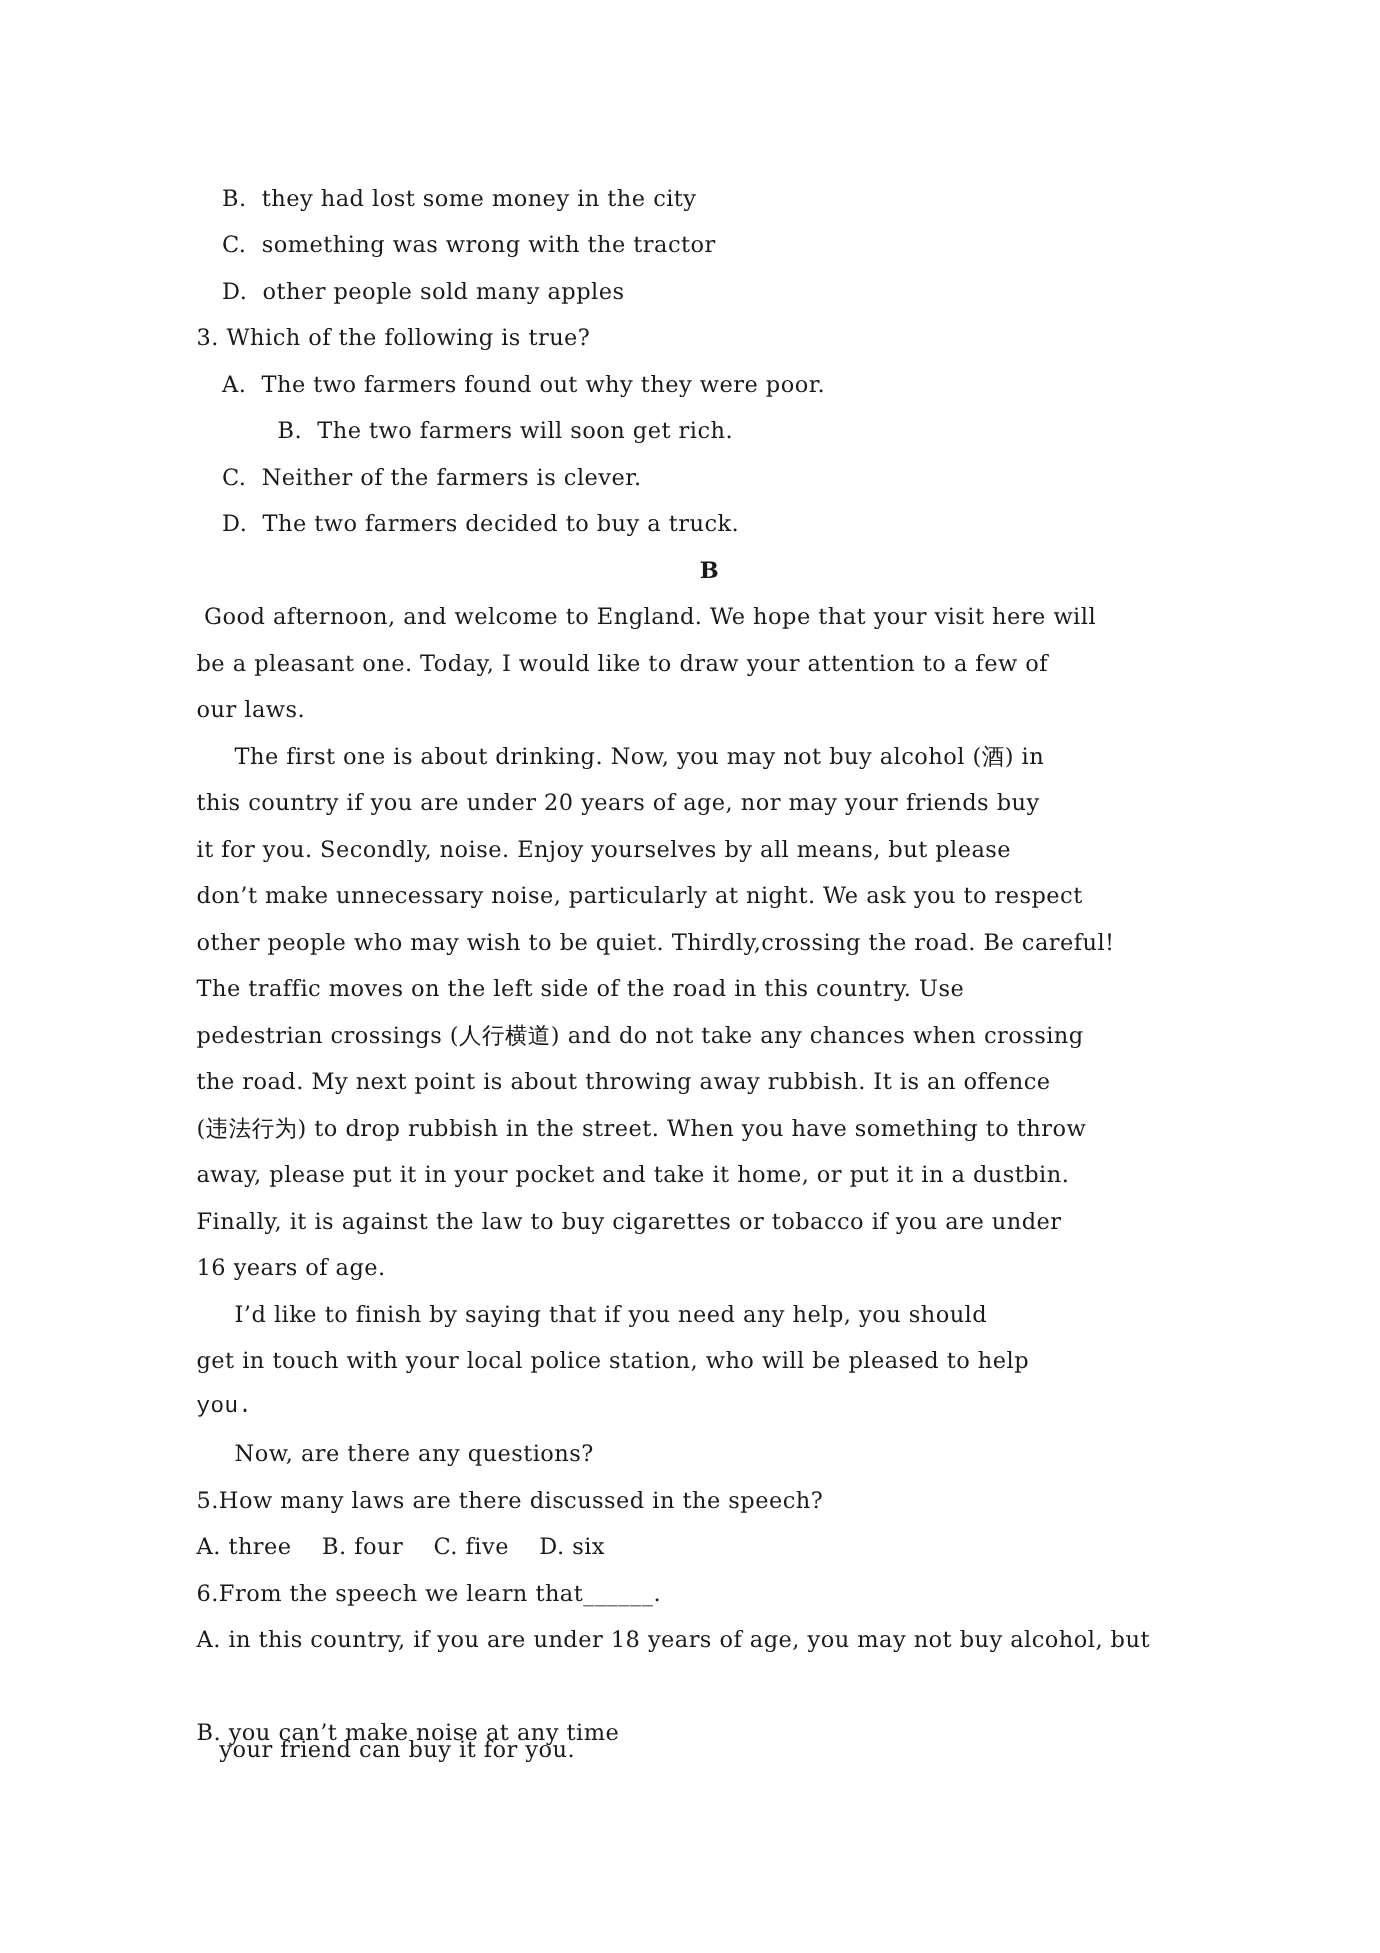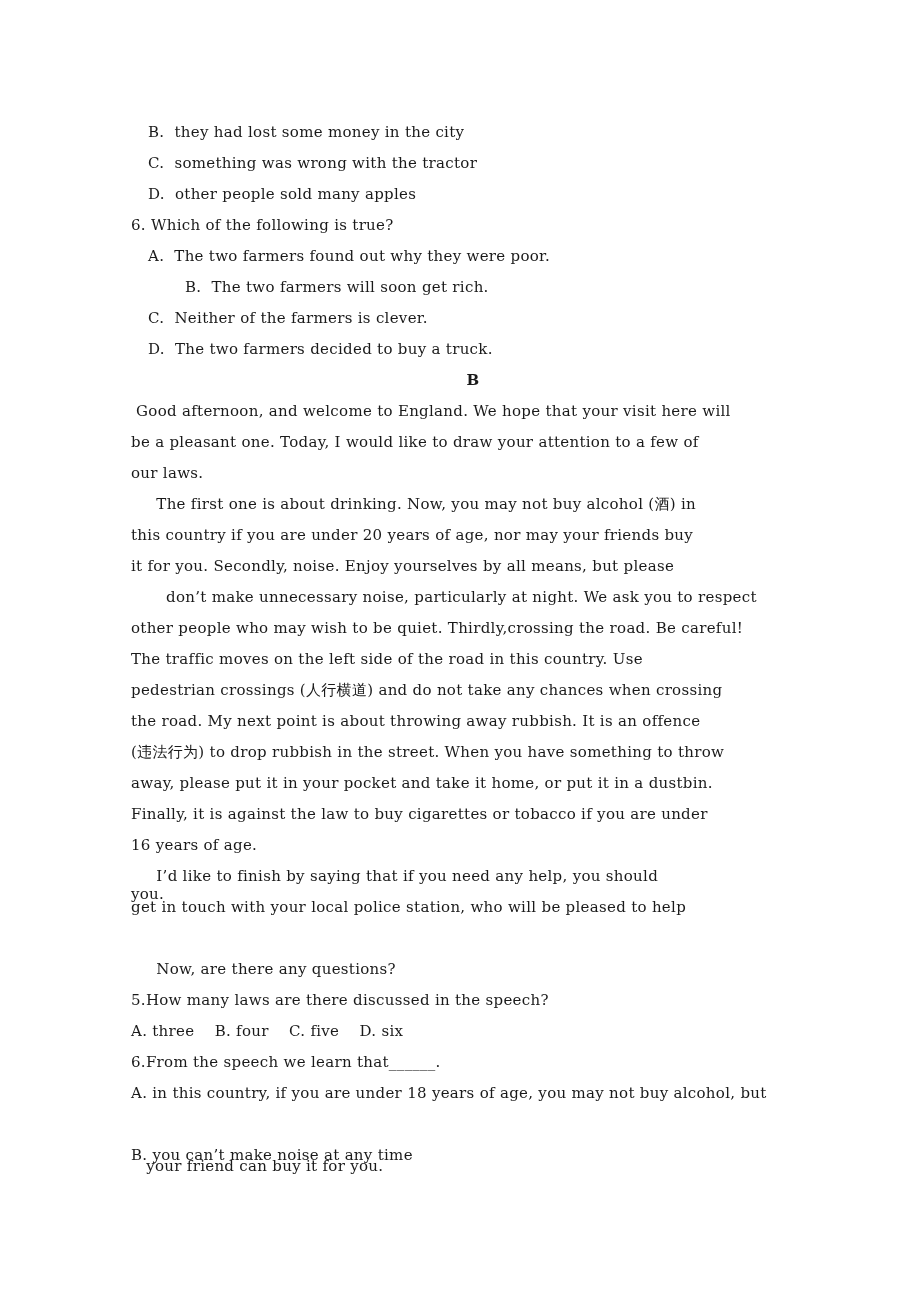--- a/index.html
+++ b/index.html
@@ -8,47 +8,47 @@
     .line { position: absolute; font-size: 15px; line-height: 20px; white-space: pre; letter-spacing: 0.3px; }
     .center { left: 0; width: 946px; text-align: center; font-weight: bold; }
   </style>
 </head>
 <body>
 
 <div class="line" style="left:148px;top:122px;">B.  they had lost some money in the city</div>
 <div class="line" style="left:148px;top:153px;">C.  something was wrong with the tractor</div>
 <div class="line" style="left:148px;top:184px;">D.  other people sold many apples</div>
 
-<div class="line" style="left:131px;top:215px;">6. Which of the following is true?</div>
+<div class="line" style="left:131px;top:215px;">3. Which of the following is true?</div>
 <div class="line" style="left:148px;top:246px;">A.  The two farmers found out why they were poor.</div>
 <div class="line" style="left:148px;top:277px;margin-left:37px;">B.  The two farmers will soon get rich.</div>
 <div class="line" style="left:148px;top:308px;">C.  Neither of the farmers is clever.</div>
 <div class="line" style="left:148px;top:339px;">D.  The two farmers decided to buy a truck.</div>
 
 <div class="line center" style="top:370px;">B</div>
 
 <div>
   <div class="line" style="left:131px;top:401px;"> Good afternoon, and welcome to England. We hope that your visit here will</div>
   <div class="line" style="left:131px;top:432px;">be a pleasant one. Today, I would like to draw your attention to a few of</div>
   <div class="line" style="left:131px;top:463px;">our laws.</div>
   <div class="line" style="left:131px;top:494px;">     The first one is about drinking. Now, you may not buy alcohol (酒) in</div>
   <div class="line" style="left:131px;top:525px;">this country if you are under 20 years of age, nor may your friends buy</div>
   <div class="line" style="left:131px;top:556px;">it for you. Secondly, noise. Enjoy yourselves by all means, but please</div>
-  <div class="line" style="left:131px;top:587px;margin-left:35px;">don’t make unnecessary noise, particularly at night. We ask you to respect</div>
+  <div class="line" style="left:131px;top:587px;">don’t make unnecessary noise, particularly at night. We ask you to respect</div>
   <div class="line" style="left:131px;top:618px;">other people who may wish to be quiet. Thirdly,crossing the road. Be careful!</div>
   <div class="line" style="left:131px;top:649px;">The traffic moves on the left side of the road in this country. Use</div>
   <div class="line" style="left:131px;top:680px;">pedestrian crossings (人行横道) and do not take any chances when crossing</div>
   <div class="line" style="left:131px;top:711px;">the road. My next point is about throwing away rubbish. It is an offence</div>
   <div class="line" style="left:131px;top:742px;">(违法行为) to drop rubbish in the street. When you have something to throw</div>
   <div class="line" style="left:131px;top:773px;">away, please put it in your pocket and take it home, or put it in a dustbin.</div>
   <div class="line" style="left:131px;top:804px;">Finally, it is against the law to buy cigarettes or tobacco if you are under</div>
   <div class="line" style="left:131px;top:835px;">16 years of age.</div>
   <div class="line" style="left:131px;top:866px;">     I’d like to finish by saying that if you need any help, you should</div>
   <div class="line" style="left:131px;top:897px;">get in touch with your local police station, who will be pleased to help</div>
-  <div class="line" style="left:131px;top:884px;">you.</div>
+  <div class="line" style="left:131px;top:928px;font-family:Liberation Mono, monospace;">you.</div>
   <div class="line" style="left:131px;top:959px;">     Now, are there any questions?</div>
 </div>
 
 <div class="line" style="left:131px;top:990px;">5.How many laws are there discussed in the speech?</div>
 <div class="line" style="left:131px;top:1021px;">A. three    B. four    C. five    D. six</div>
 
 <div class="line" style="left:131px;top:1052px;">6.From the speech we learn that______.</div>
 <div class="line" style="left:131px;top:1083px;">A. in this country, if you are under 18 years of age, you may not buy alcohol, but</div>
 <div class="line" style="left:131px;top:1156px;">   your friend can buy it for you.</div>
 <div class="line" style="left:131px;top:1145px;">B. you can’t make noise at any time</div>

